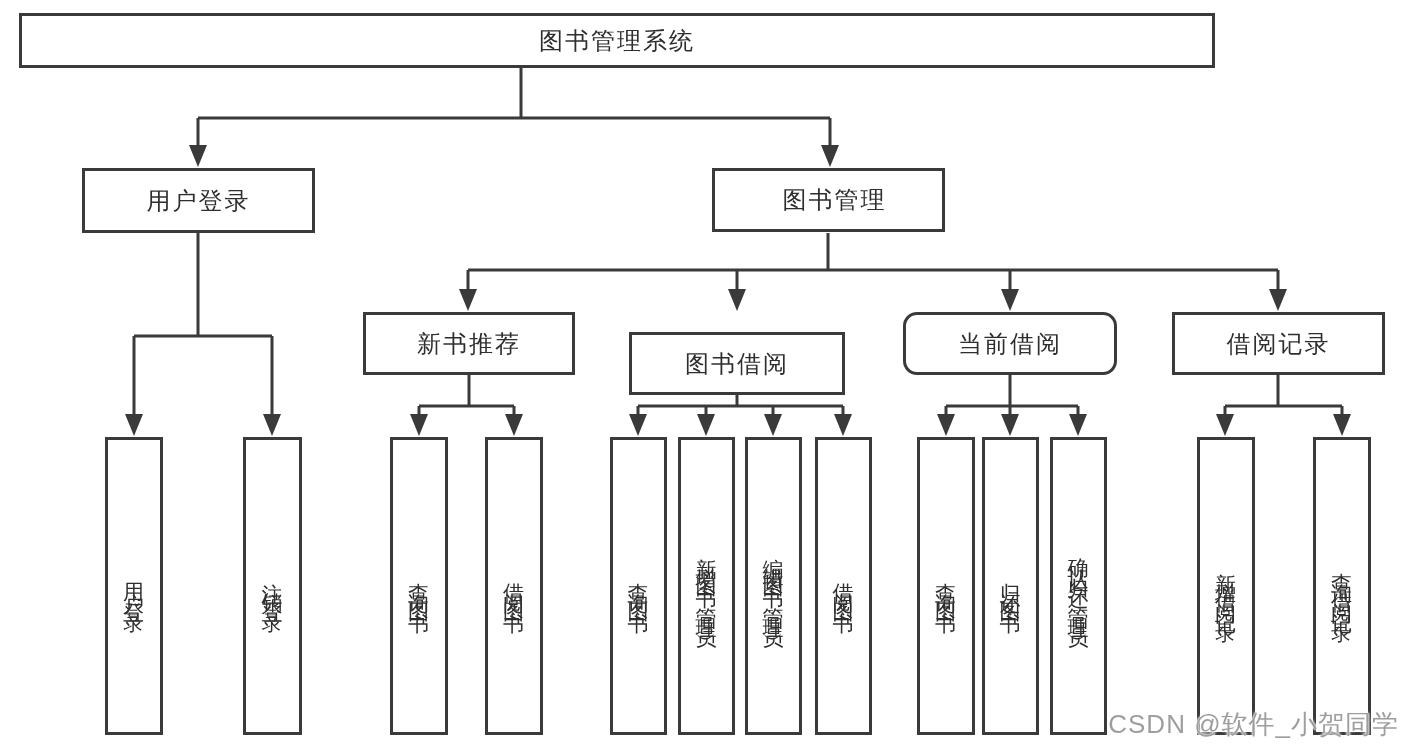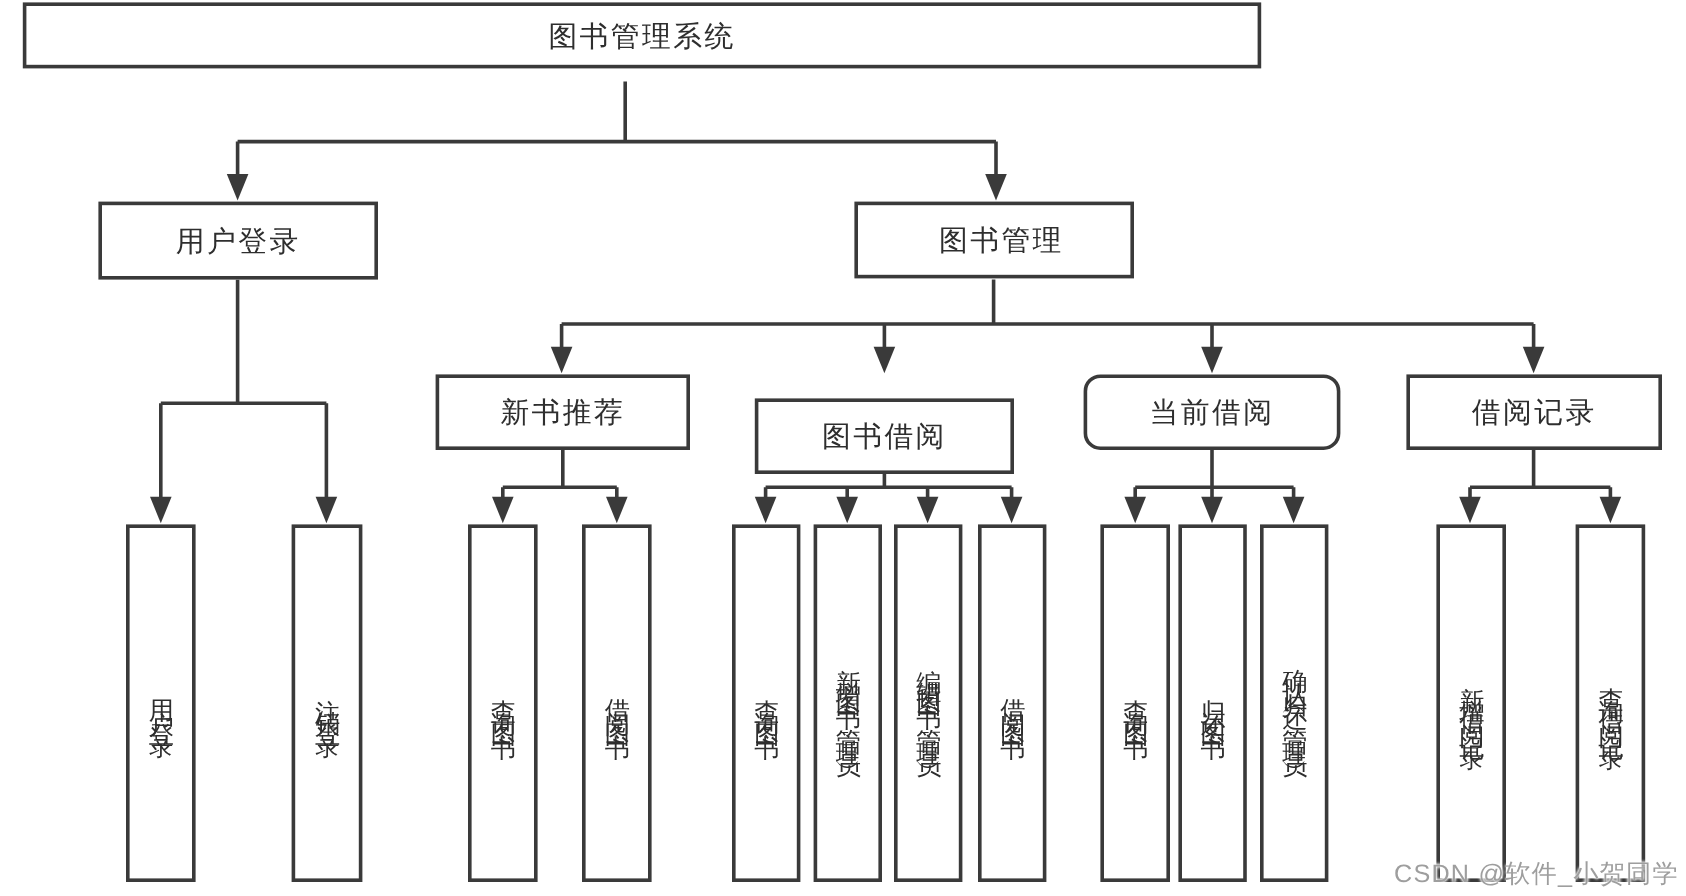--- a/index.html
+++ b/index.html
@@ -46,21 +46,21 @@
     height:298px;
     font-size:21px;
   }
   .vnode .vtext{
     writing-mode:vertical-rl;
     text-orientation:mixed;
     letter-spacing:10px;
     line-height:1;
     white-space:nowrap;
   }
-  .root-box   {left:19px;  top:2px;  width:1032px; height:55px;}
+  .root-box   {left:19px;  top:13px;  width:1196px; height:55px;}
   .n-user     {left:82px;  top:168px; width:233px;  height:65px;}
   .n-bookmgmt {left:712px; top:168px; width:233px;  height:64px;padding-left:12px;}
   .l3{top:312px;height:63px;}
   .n-newbook  {left:363px; width:212px;font-family:Liberation Mono, monospace;}
   .n-borrow   {left:629px; width:216px;margin-top:20px;}
   .n-current  {left:903px; width:214px;border-radius:14px;}
   .n-records  {left:1172px;width:213px;}
   .v-ul1{left:105px;width:58px;}
   .v-ul2{left:243px;width:59px;}
   .v-nb1{left:390px;width:58px;}
@@ -71,21 +71,21 @@
   .v-bb4{left:815px;width:57px;}
   .v-cb1{left:917px;width:58px;}
   .v-cb2{left:982px;width:57px;}
   .v-cb3{left:1050px;width:57px;}
   .v-br1{left:1197px;width:58px;}
   .v-br2{left:1313px;width:58px;}
   .watermark{
     position:absolute;
     right:6px;
     bottom:5px;
-    font-size:21px;
+    font-size:26px;
     color:var(--wm);
     letter-spacing:1px;
     z-index:5;
     text-shadow:0 0 3px #fff,0 0 3px #fff,0 0 2px #fff;
     white-space:nowrap;
   }
 </style>
 </head>
 <body>
 

